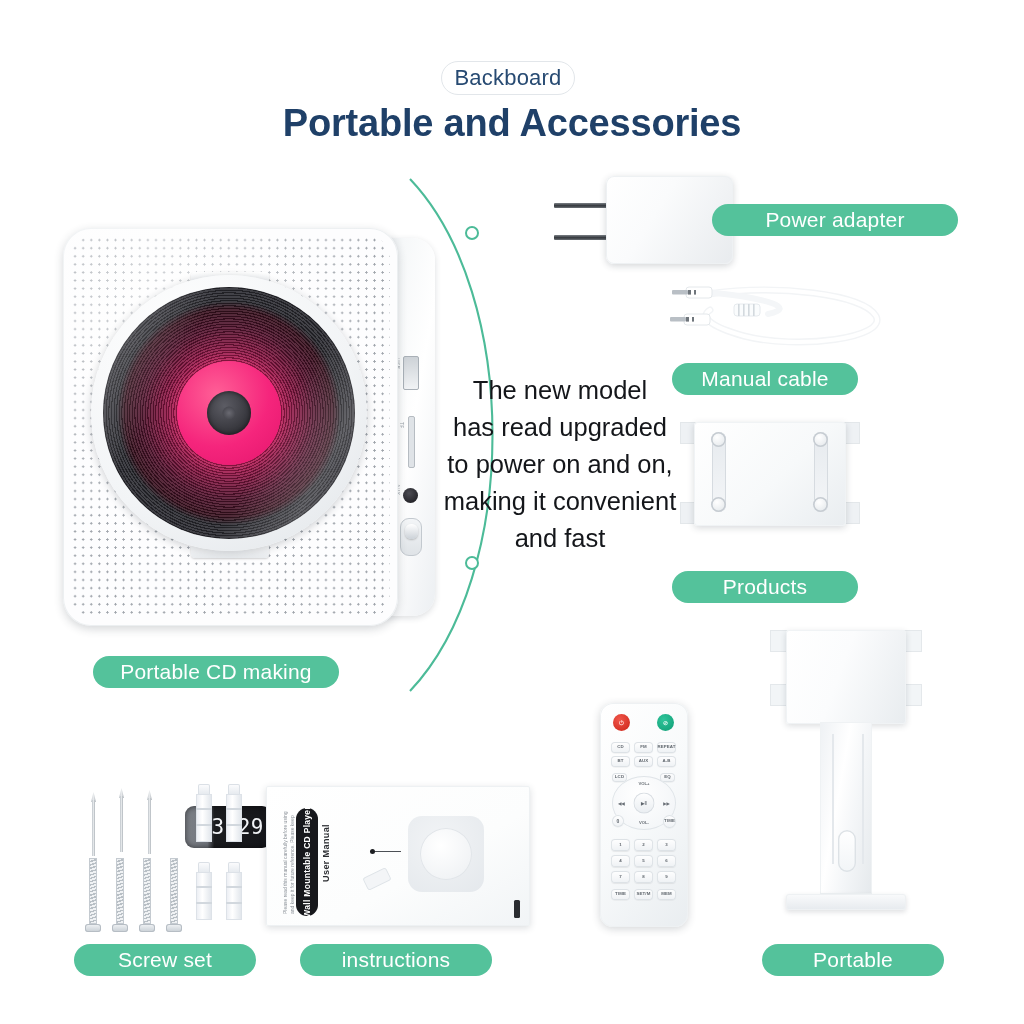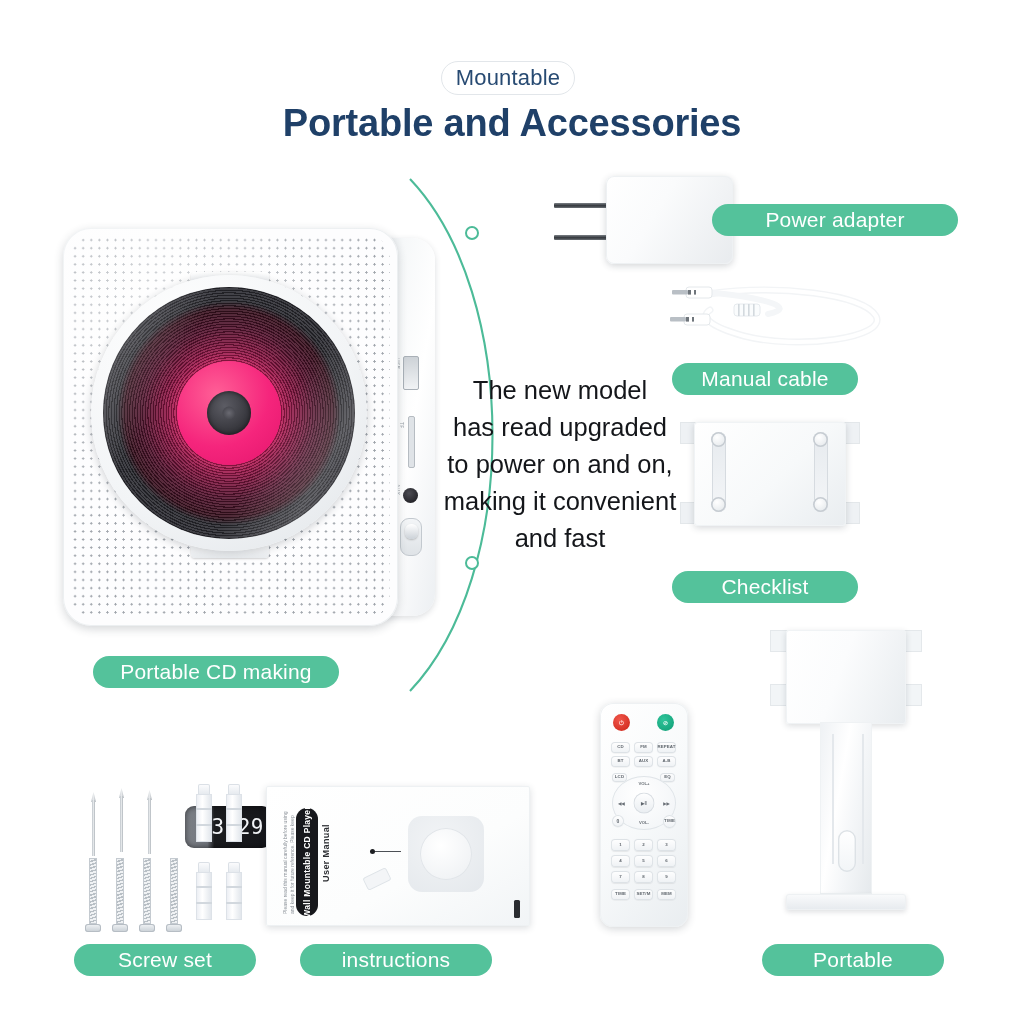--- a/index.html
+++ b/index.html
@@ -383,21 +383,21 @@
     border-radius: 3px;
     box-shadow: 0 2px 5px rgba(40,50,60,.15), inset 0 0 0 1px #eef1f3;
   }
 </style>
 </head>
 <body>
 
 <div id="stage">
 
   <div class="checklist-pill">
-    <span>Mountable</span>
+    <span>Backboard</span>
   </div>
   <div class="page-title">Portable and Accessories</div>
 
   <svg class="arc-svg" width="170" height="520" viewBox="0 0 170 520">
     <path d="M120 4 C 10 120, 10 400, 120 516" fill="none" stroke="#4cbb98" stroke-width="2.1" transform="translate(0,0) scale(-1,1) translate(-170,0)"></path>
     <circle cx="112" cy="58" r="6" fill="#ffffff" stroke="#4cbb98" stroke-width="2"></circle>
     <circle cx="112" cy="388" r="6" fill="#ffffff" stroke="#4cbb98" stroke-width="2"></circle>
   </svg>
 
   <div class="blurb">
@@ -488,21 +488,21 @@
     <div class="bb-tab br"></div>
     <div class="bb-plate"></div>
     <div class="bb-slot l"></div>
     <div class="bb-slot r"></div>
     <div class="bb-hole h1"></div>
     <div class="bb-hole h2"></div>
     <div class="bb-hole h3"></div>
     <div class="bb-hole h4"></div>
   </div>
   <div class="label" style="left:672px; top:571px; width:186px;">
-    <span>Checklist</span>
+    <span>Products</span>
   </div>
 
   <div class="screwset">
     <div class="nail" style="left:14px; top:10px;">
       <div class="nail-tip"></div>
         <div class="nail-shaft"></div>
     </div>
     <div class="nail" style="left:42px; top:6px;">
       <div class="nail-tip"></div>
         <div class="nail-shaft"></div>

